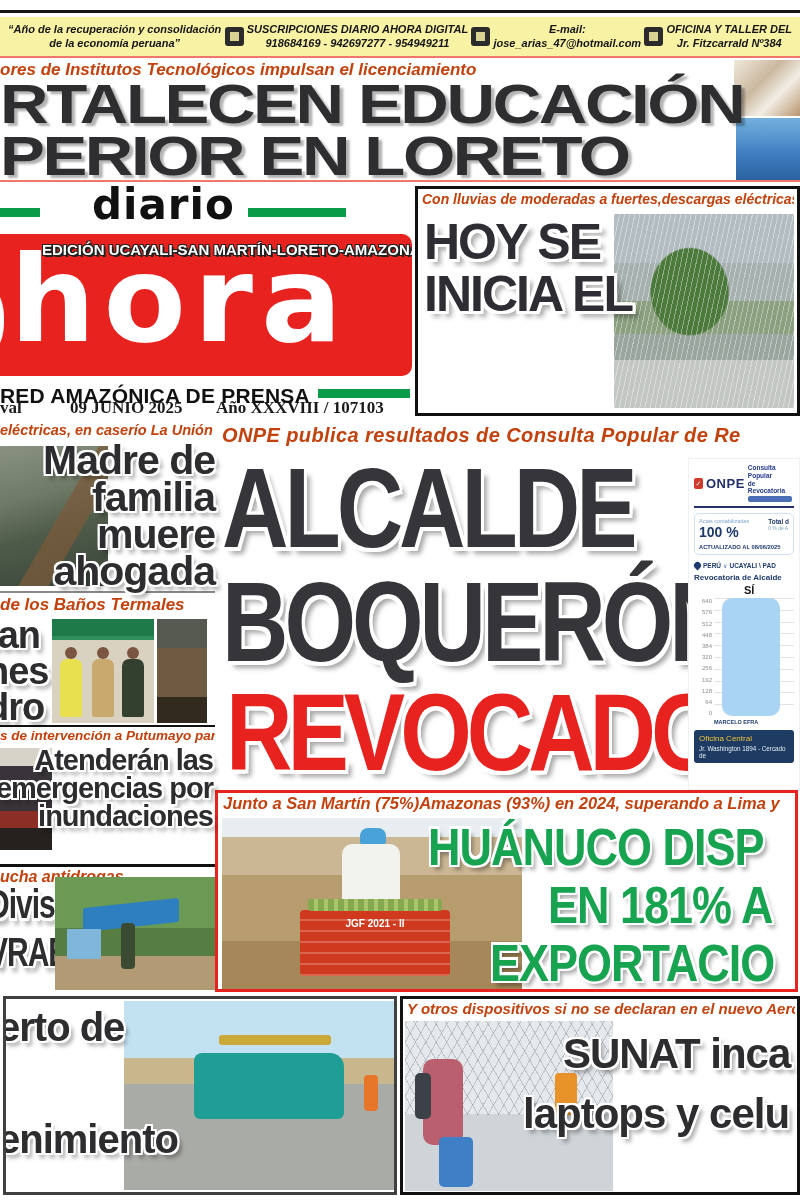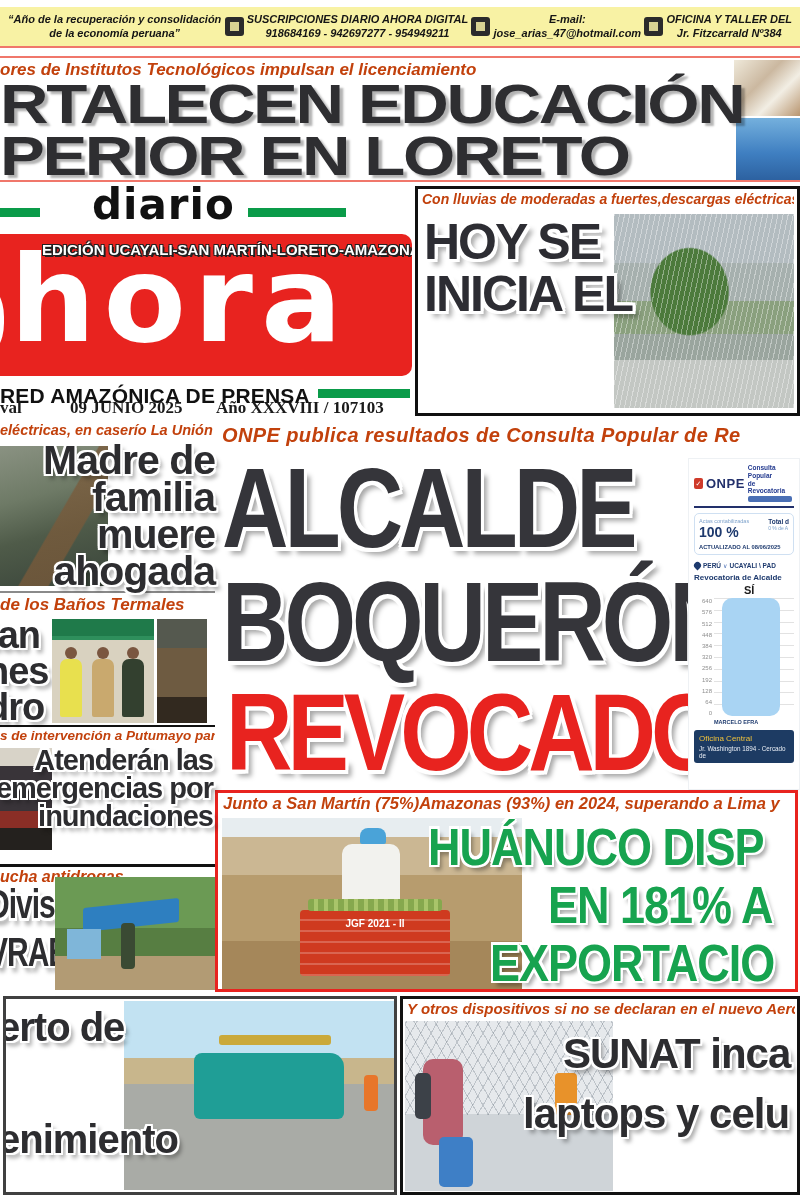--- a/index.html
+++ b/index.html
@@ -7,21 +7,21 @@
 body{position:relative;background:#fff;font-family:"Liberation Sans",sans-serif;color:#1a1a1a}
 .abs{position:absolute}
 .kick{color:#c2410c;font-weight:bold;font-style:italic;white-space:nowrap;overflow:hidden}
 .hl{font-weight:bold;color:#2d2d30;white-space:nowrap;letter-spacing:-1px}
 .ow2{text-shadow:-2px -2px 0 #fff,2px -2px 0 #fff,-2px 2px 0 #fff,2px 2px 0 #fff,-2px 0 0 #fff,2px 0 0 #fff,0 -2px 0 #fff,0 2px 0 #fff,4px 5px 4px rgba(0,0,0,.35)}
 .ow3{text-shadow:-3px -3px 0 #fff,3px -3px 0 #fff,-3px 3px 0 #fff,3px 3px 0 #fff,-3px 0 0 #fff,3px 0 0 #fff,0 -3px 0 #fff,0 3px 0 #fff,6px 6px 5px rgba(0,0,0,.35)}
 .dropsh{text-shadow:3px 3px 2px rgba(0,0,0,.3)}
 
 #topbar{left:0;top:0;width:800px;height:56px;background:#fff}
 #topbar .blackline{position:absolute;left:0;top:10px;width:100%;height:3px;background:#161616}
-#topbar .yellow{position:absolute;left:0;top:7px;width:100%;height:41px;background:#f8f2a4;border-bottom:2px solid #f0776b;display:flex;align-items:center;justify-content:space-between;padding:0 8px}
+#topbar .yellow{position:absolute;left:0;top:17px;width:100%;height:41px;background:#f8f2a4;border-bottom:2px solid #f0776b;display:flex;align-items:center;justify-content:space-between;padding:0 8px}
 .tb-item{font-weight:bold;font-style:italic;font-size:11px;line-height:1.25;text-align:center;color:#151515}
 .tb-icon{width:19px;height:19px;background:#2b2b2b;border-radius:3px;position:relative;flex:0 0 auto}
 .tb-icon::after{content:"";position:absolute;inset:5px;background:#d8d293}
 
 #lead{left:0;top:56px;width:800px;height:126px;border-top:2px solid #f0776b;border-bottom:2px solid #f0776b;background:#fff;overflow:hidden}
 #lead-kick{position:absolute;left:0;top:2px;font-size:17px}
 .lead-line{position:absolute;font-size:56px;line-height:.92;transform:scaleX(1.2);transform-origin:left top;letter-spacing:-2px;color:#2e2e31}
 #lead-l1{left:0;top:20px}
 #lead-l2{left:0;top:72px}
 #ph-students{right:0;top:2px;width:66px;height:56px;background:linear-gradient(135deg,#efe9da,#cbb8a0 40%,#f2eee4 65%,#b8956f);z-index:1}

